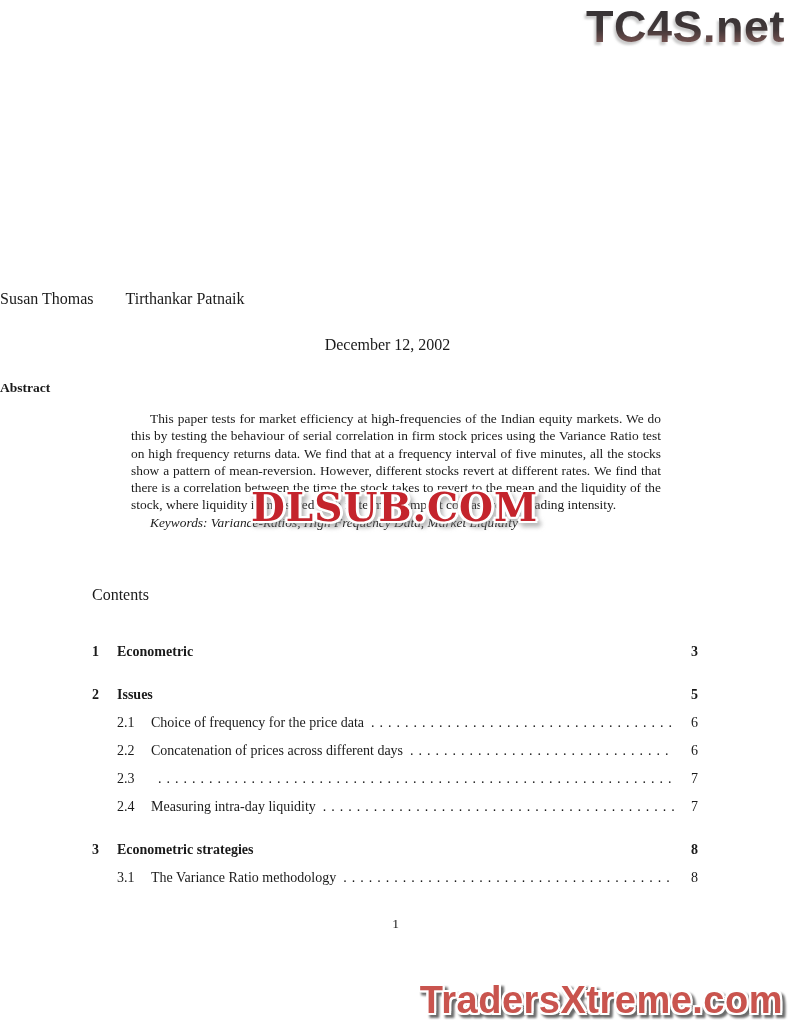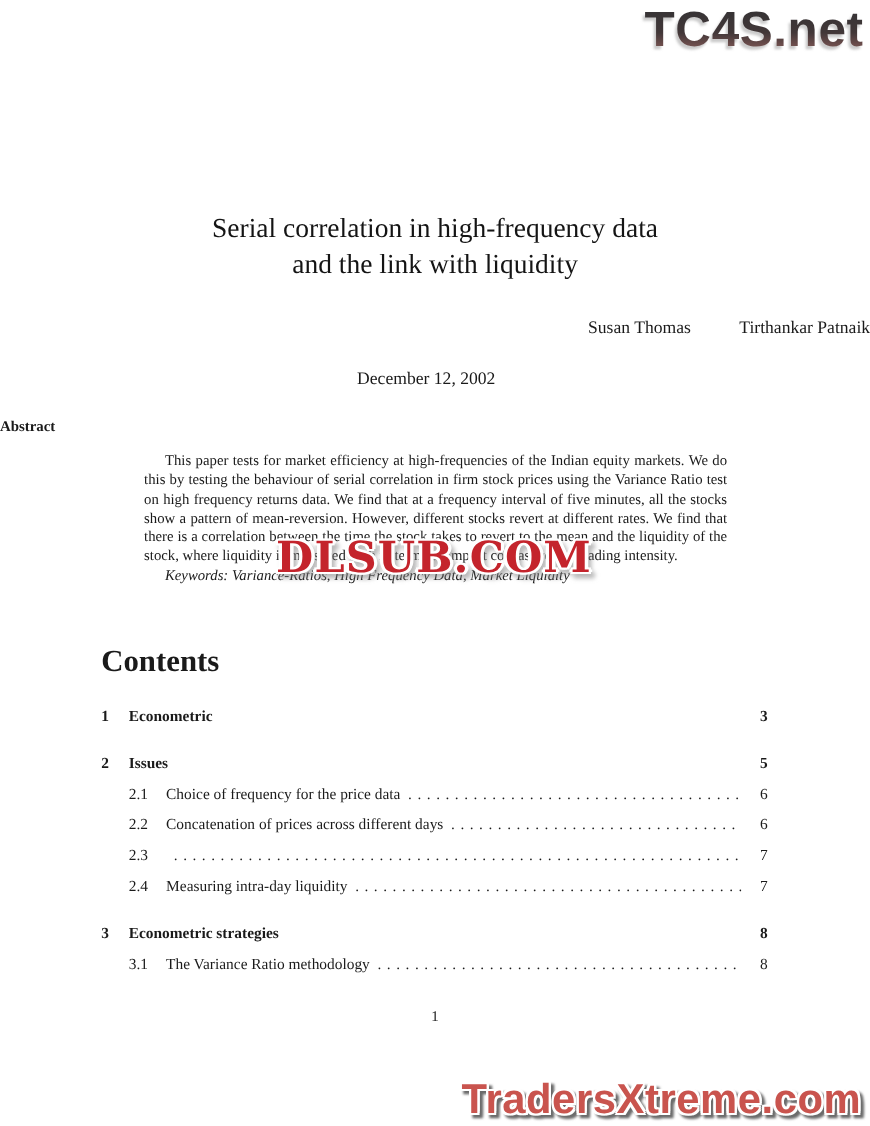--- a/index.html
+++ b/index.html
@@ -31,21 +31,21 @@
   .title {
     position: absolute; top: 191px; left: 0; right: 0;
     text-align: center;
     font-size: 25px; line-height: 33px;
     color: #141414;
   }
 
   
   .authors {
     position: absolute; top: 290px; left: 0; right: 0;
-    display: flex; justify-content: flex-end; gap: 44px;
+    display: flex; justify-content: flex-start; gap: 32px;
     font-size: 16px;
   }
 
   
   .date {
     position: absolute; top: 336px; left: 0; right: 16px;
     text-align: center; font-size: 16px;
   }
 
   
@@ -71,21 +71,21 @@
       -2px 0 0 #fff, 2px 0 0 #fff, 0 -2px 0 #fff, 0 2px 0 #fff,
       -2px -2px 0 #fff, 2px -2px 0 #fff, -2px 2px 0 #fff, 2px 2px 0 #fff,
       -3px 0 0 #fff, 3px 0 0 #fff;
     filter: drop-shadow(3px 4px 2px rgba(130,130,130,0.55));
     white-space: nowrap;
   }
 
   
   .contents-head {
     position: absolute; top: 586px; left: 92px;
-    font-weight: 700; font-size: 28px;
+    font-weight: 400; font-size: 16px;
   }
   .toc {
     position: absolute; top: 644px; left: 92px; width: 606px;
     font-size: 14px; line-height: 16px;
   }
   .toc-row { display: flex; align-items: baseline; }
   .toc-row.l1 { font-weight: 700; }
   .toc-row.l1:not(:first-child) { margin-top: 27px; }
   .toc-row.sub { margin-top: 12px; }
   .toc-row .num { flex: 0 0 25px; }
@@ -122,24 +122,20 @@
     white-space: nowrap;
   }
 </style>
 </head>
 <body>
 
 <div class="page">
 
   <div class="tc4s">TC4S.net</div>
 
-  <div class="title">
-    <div>Serial correlation in high-frequency data</div>
-    <div>and the link with liquidity</div>
-  </div>
 
   <div class="authors">
     <span>Susan Thomas</span>
     <span>Tirthankar Patnaik</span>
   </div>
 
   <div class="date">December 12, 2002</div>
 
   <div class="abs-head">Abstract</div>
 

